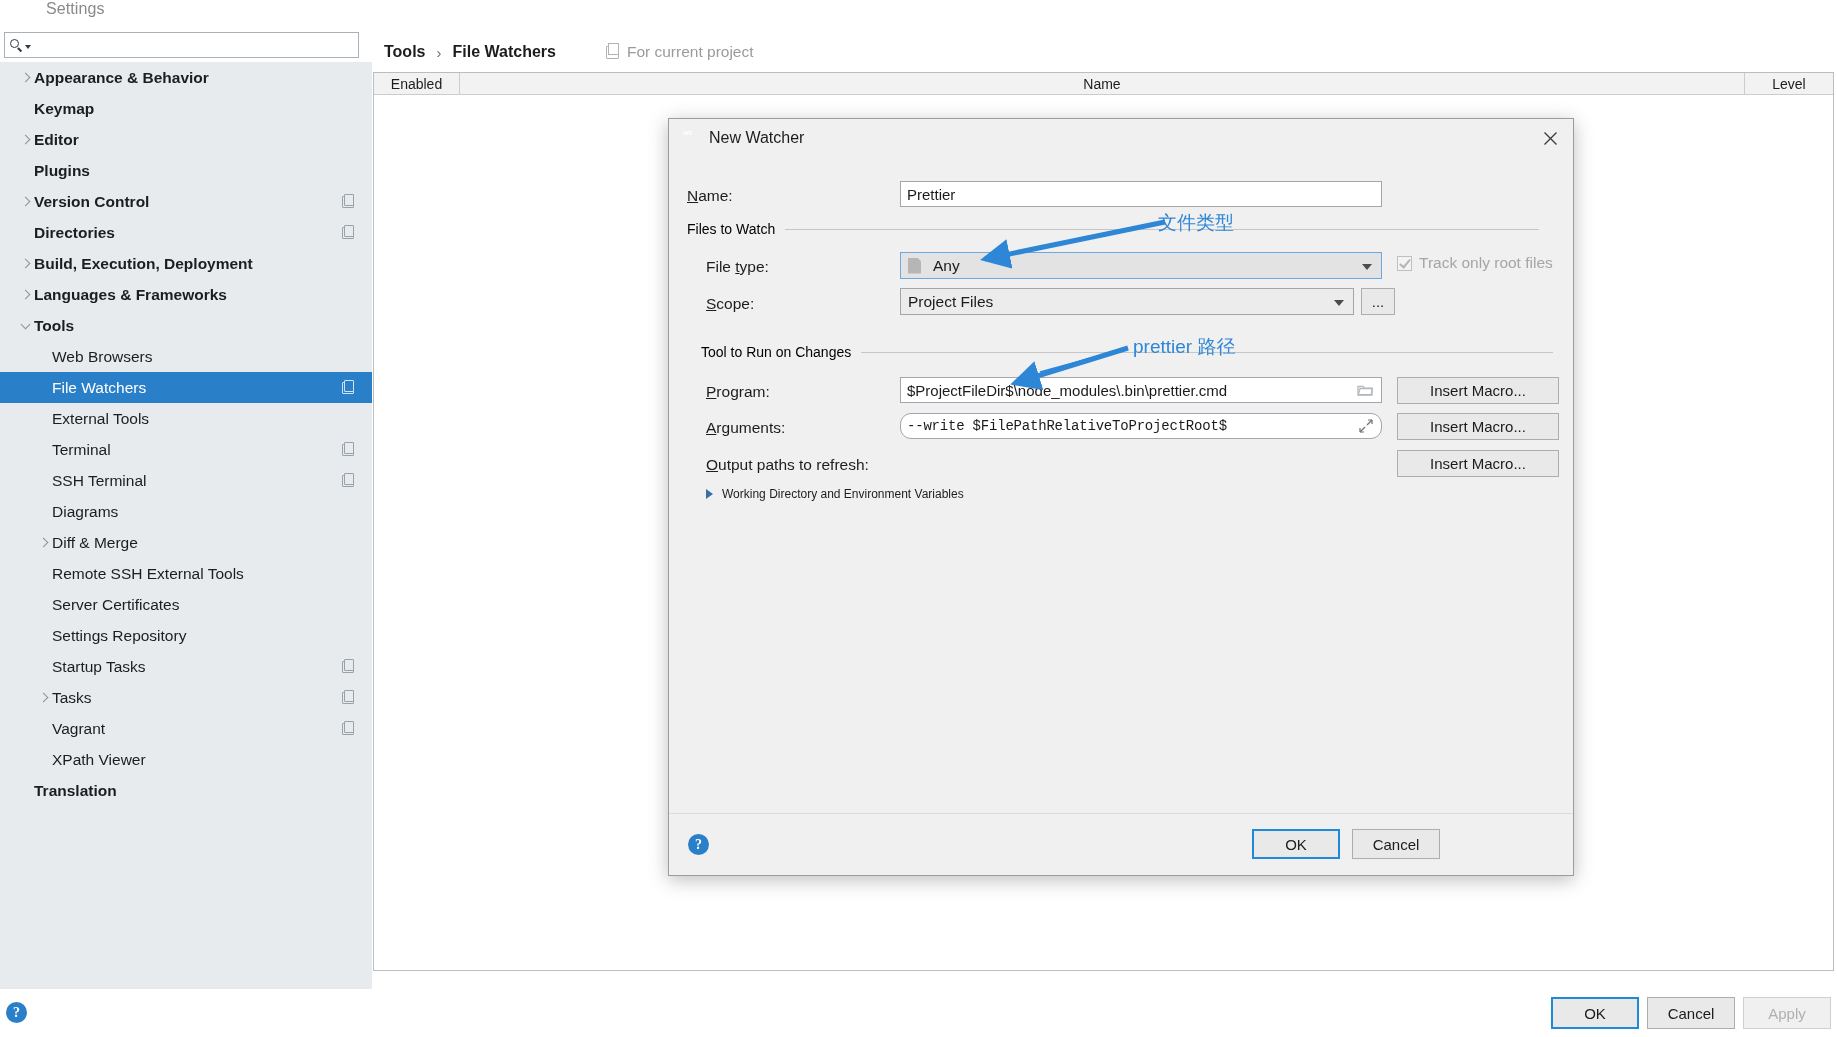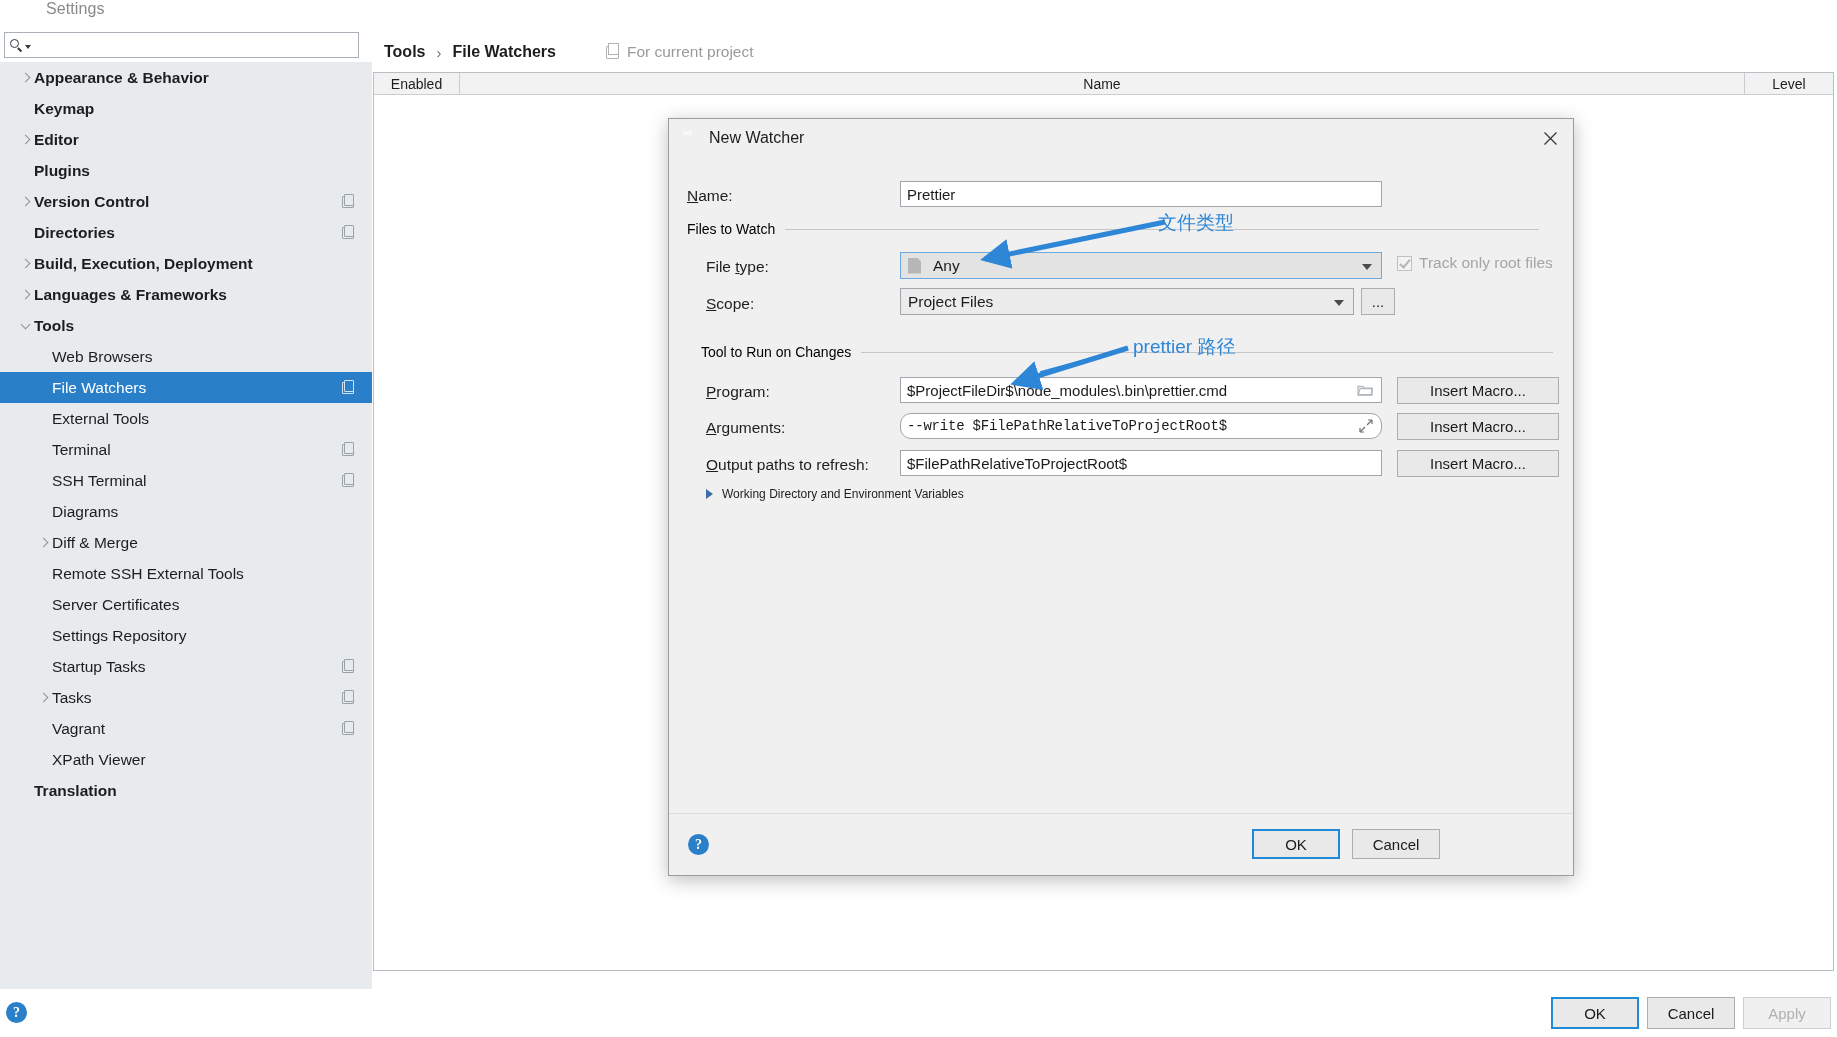--- a/index.html
+++ b/index.html
@@ -549,21 +549,20 @@
             <path d="M1 13 L6 8" stroke="#6f7276" stroke-width="1.2"></path>
             <path d="M1 13 L1 9 M1 13 L5 13" stroke="#6f7276" stroke-width="1.2" fill="none"></path>
           </svg>
         </span>
       </div>
       <div class="btn" style="position:absolute; left:728px; top:256px; width:162px; height:27px;">Insert Macro...</div>
 
       <div class="field-row" style="left:37px; top:295px;">
         <span class="flabel"><u>O</u>utput paths to refresh:</span>
       </div>
-      <div class="textfield" style="position:absolute; left:231px; top:293px; width:482px;">$FilePathRelativeToProjectRoot$</div>
       <div class="btn" style="position:absolute; left:728px; top:293px; width:162px; height:27px;">Insert Macro...</div>
 
       <div class="disclosure" style="left:37px; top:330px;">
         <span class="tri"></span>
         <span class="dl">Working Directory and Environment Variables</span>
       </div>
 
 
     </div>
 

